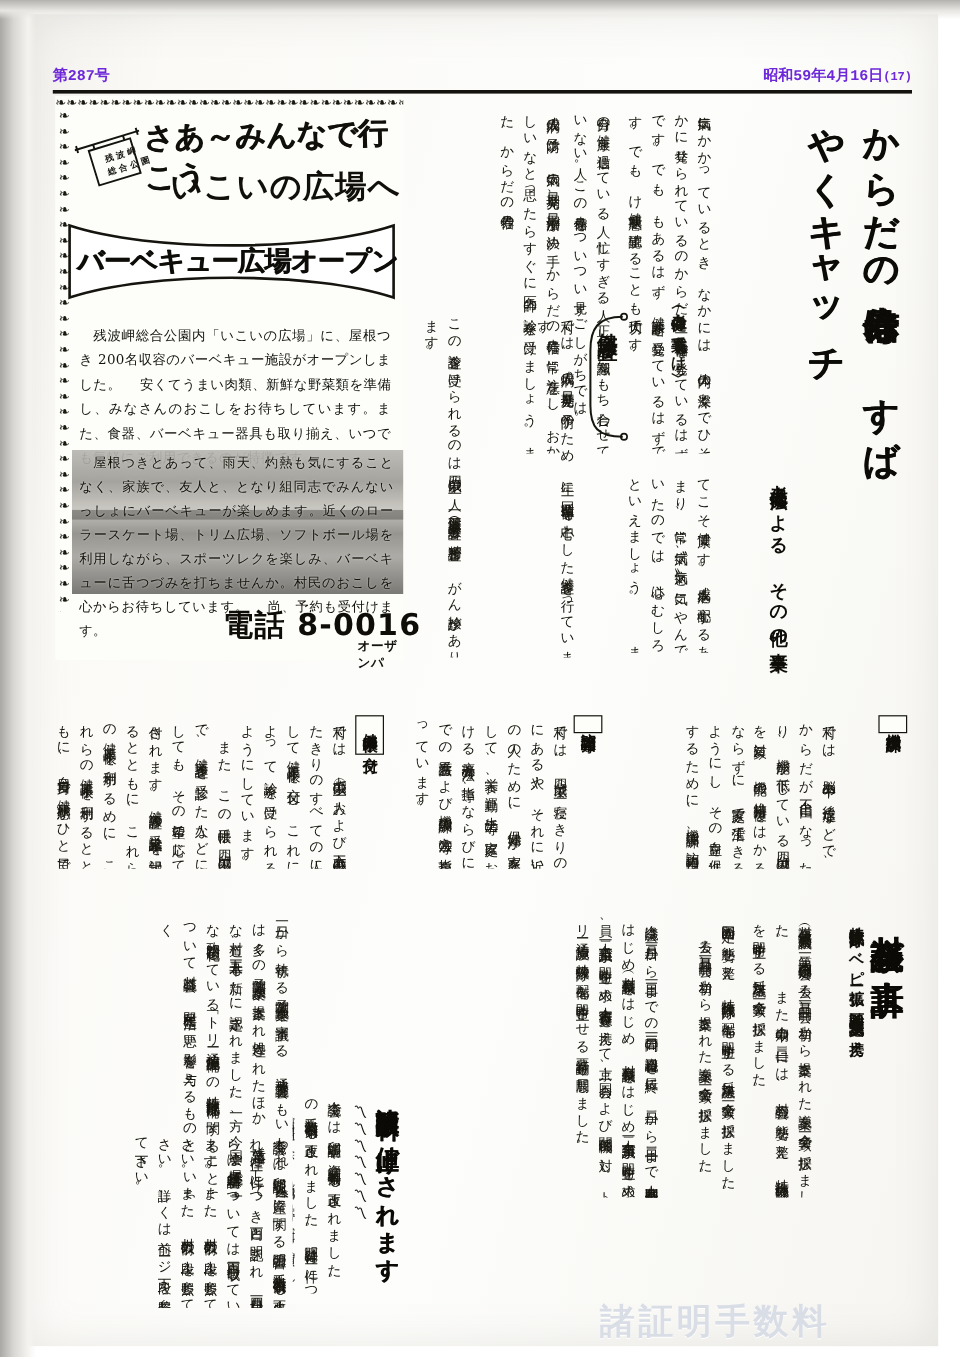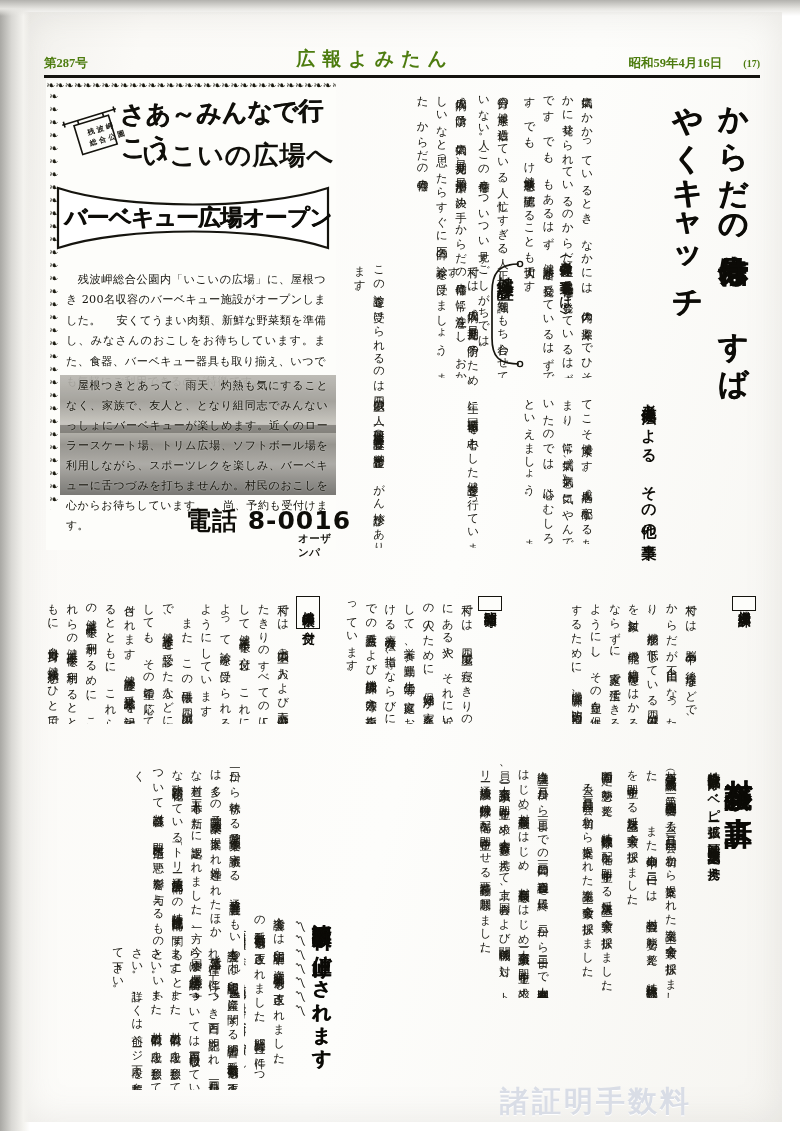--- a/index.html
+++ b/index.html
@@ -45,31 +45,31 @@
   
   #masthead {
     position: absolute;
     left: 44px;
     top: 40px;
     width: 716px;
     height: 32px;
     display: flex;
     align-items: flex-end;
     justify-content: space-between;
-    font-family: Liberation Serif, serif;
-    color: #4d7c0f;
+    font-family: Liberation Mono, monospace;
+    color: #6d28d9;
   }
   .mh-issue { font-size: 12.5px; font-weight: 700; letter-spacing: 0px; }
   .mh-title {
     font-size: 19px;
     font-weight: 700;
     letter-spacing: 7px;
     margin-left: 34px;
   }
-  .mh-right { font-size: 12.5px; font-weight: 700; display: flex; align-items: baseline; gap: 21px;}
+  .mh-right { font-size: 12.5px; font-weight: 700; display: flex; align-items: baseline; gap: 0;}
   .mh-page { font-size: 10px; }
   #masthead-rule {
     position: absolute;
     left: 44px;
     top: 75px;
     width: 716px;
     height: 3px;
     background: #14130f;
   }
   .vcol {
@@ -326,21 +326,20 @@
 </head>
 <body>
 
 <div id="page">
   <div id="paper"></div>
   <div id="edge-shadow"></div>
   <div id="top-shadow"></div>
 
   <div id="masthead">
     <div class="mh-issue">第287号</div>
-    <div class="mh-title">広報よみたん</div>
     <div class="mh-right">
       <span>昭和59年4月16日</span>
       <span class="mh-page">(17)</span>
     </div>
   </div>
   <div id="masthead-rule"></div>
 
   <div id="bbq-box">
     <div class="clover-band" id="clover-top">❧❧❧❧❧❧❧❧❧❧❧❧❧❧❧❧❧❧❧❧❧❧❧❧❧❧❧❧❧❧❧❧❧❧</div>
     <div class="clover-band" id="clover-left">❧❧❧❧❧❧❧❧❧❧❧❧❧❧❧❧❧❧❧❧❧❧❧❧❧❧❧❧❧❧❧❧❧❧❧❧❧❧❧❧</div>

